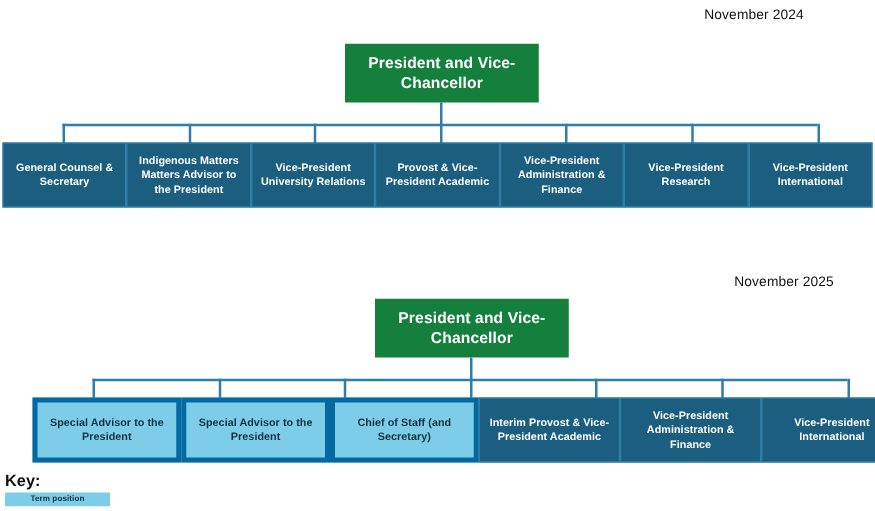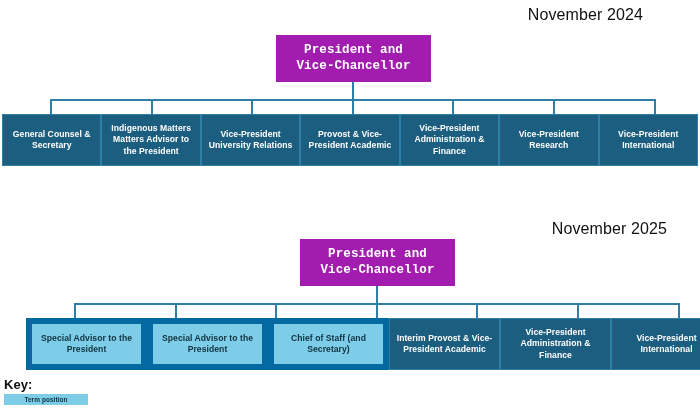--- a/index.html
+++ b/index.html
@@ -17,41 +17,40 @@
 
   .chart-section {
     position: absolute;
     left: 0;
     width: 700px;
   }
 
   .date-label {
     position: absolute;
     right: 57px;
-    font-size: 16px;
+    font-size: 11px;
     color: #111111;
     letter-spacing: 0.1px;
     white-space: nowrap;
   }
 
   .root-box {
     position: absolute;
-    background: #a21caf;
+    background: #15803d;
     color: #ffffff;
     display: flex;
     align-items: center;
     justify-content: center;
     text-align: center;
     font-size: 12.5px;
     font-weight: bold;
     line-height: 1.25;
     letter-spacing: 0.1px;
     box-sizing: border-box;
     padding: 4px 6px;
-    font-family: Liberation Mono, monospace;
   }
 
   
   .conn-stem {
     position: absolute;
     width: 1.5px;
     background: #2E7FA8;
   }
   .conn-bus {
     position: absolute;
@@ -89,21 +88,21 @@
     letter-spacing: 0.05px;
   }
   .node-box.dark {
     background: #1C5E7F;
     color: #ffffff;
     border: 1px solid #2E7FA8;
   }
   .node-box.light {
     background: #7DCCE8;
     color: #10323F;
-    border: 6px solid #0369a1;
+    border: 4px solid #0369a1;
   }
 
   .legend {
     position: absolute;
     left: 4px;
     bottom: 4px;
     width: 150px;
   }
   .legend-title {
     font-size: 13px;

